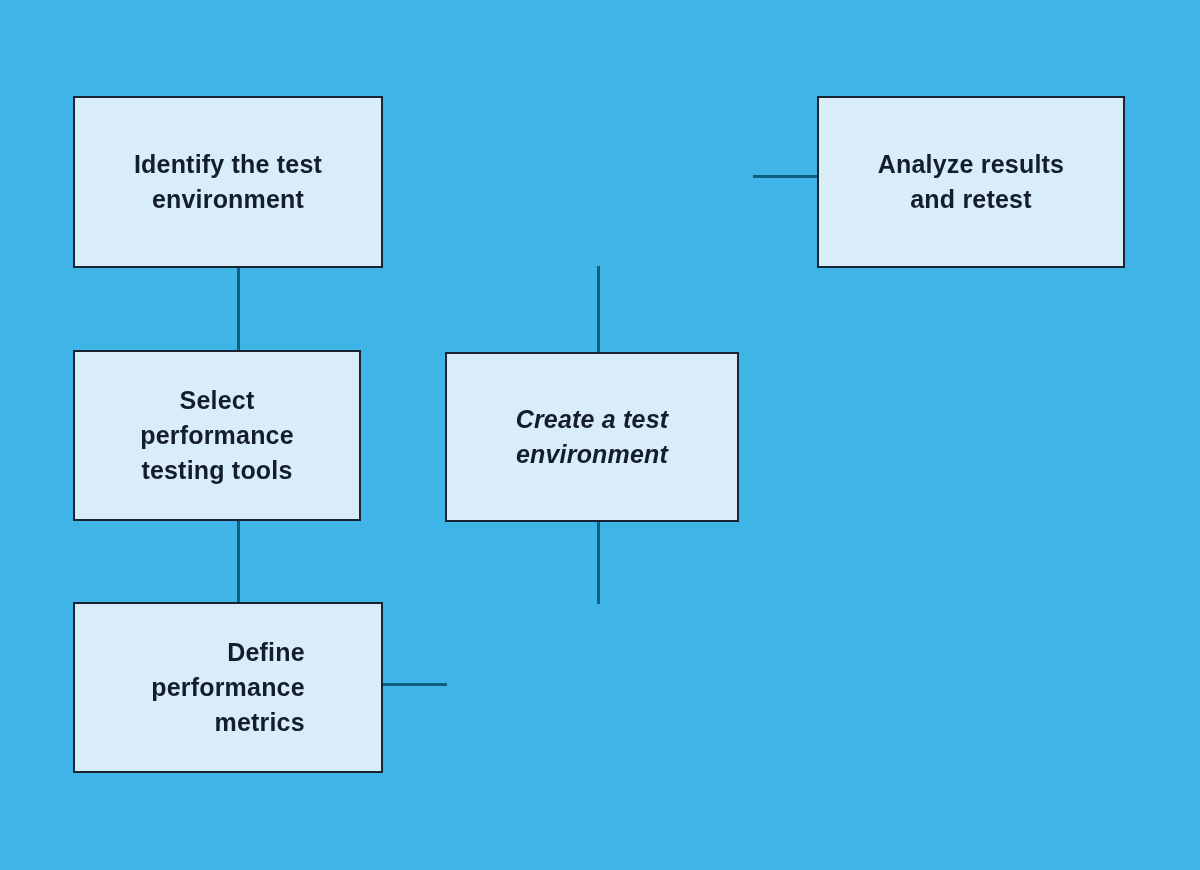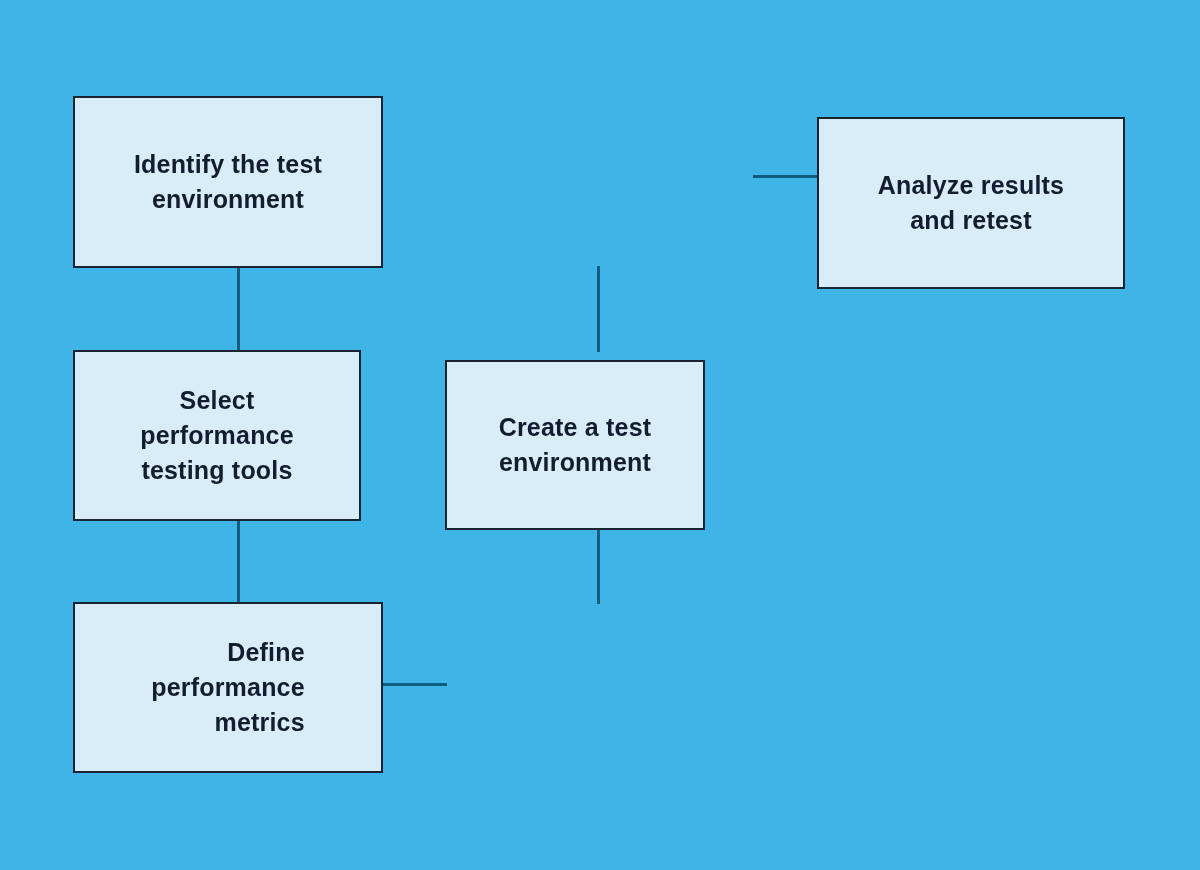--- a/index.html
+++ b/index.html
@@ -31,23 +31,23 @@
     letter-spacing: 0.2px;
   }
   .line {
     position: absolute;
     background: #115d80;
     z-index: 1;
   }
   
   #node-a { left: 73px;  top: 96px;  width: 310px; height: 172px; text-align: center; }
   #node-b { left: 445px; top: 96px;  width: 310px; height: 172px; }
-  #node-c { left: 817px; top: 96px;  width: 308px; height: 172px; margin-top: 21px; }
+  #node-c { left: 817px; top: 96px;  width: 308px; height: 172px; }
   #node-d { left: 73px;  top: 350px; width: 288px; height: 171px; }
-  #node-e { left: 445px; top: 360px; width: 260px; height: 170px; }
+  #node-e { left: 445px; top: 352px; width: 294px; height: 170px; font-style: italic; }
   #node-f { left: 73px;  top: 602px; width: 310px; height: 171px; text-align: right; }
   #node-g { left: 445px; top: 602px; width: 310px; height: 170px; }
   
   #line-1 { left: 237px; top: 266px; width: 3px;  height: 86px; }
   #line-2 { left: 237px; top: 519px; width: 3px;  height: 85px; }
   #line-3 { left: 380px; top: 683px; width: 67px; height: 3px;  }
   #line-4 { left: 597px; top: 518px; width: 3px;  height: 86px; }
   #line-5 { left: 597px; top: 266px; width: 3px;  height: 86px; }
   #line-6 { left: 753px; top: 175px; width: 66px; height: 3px;  }
 </style>

